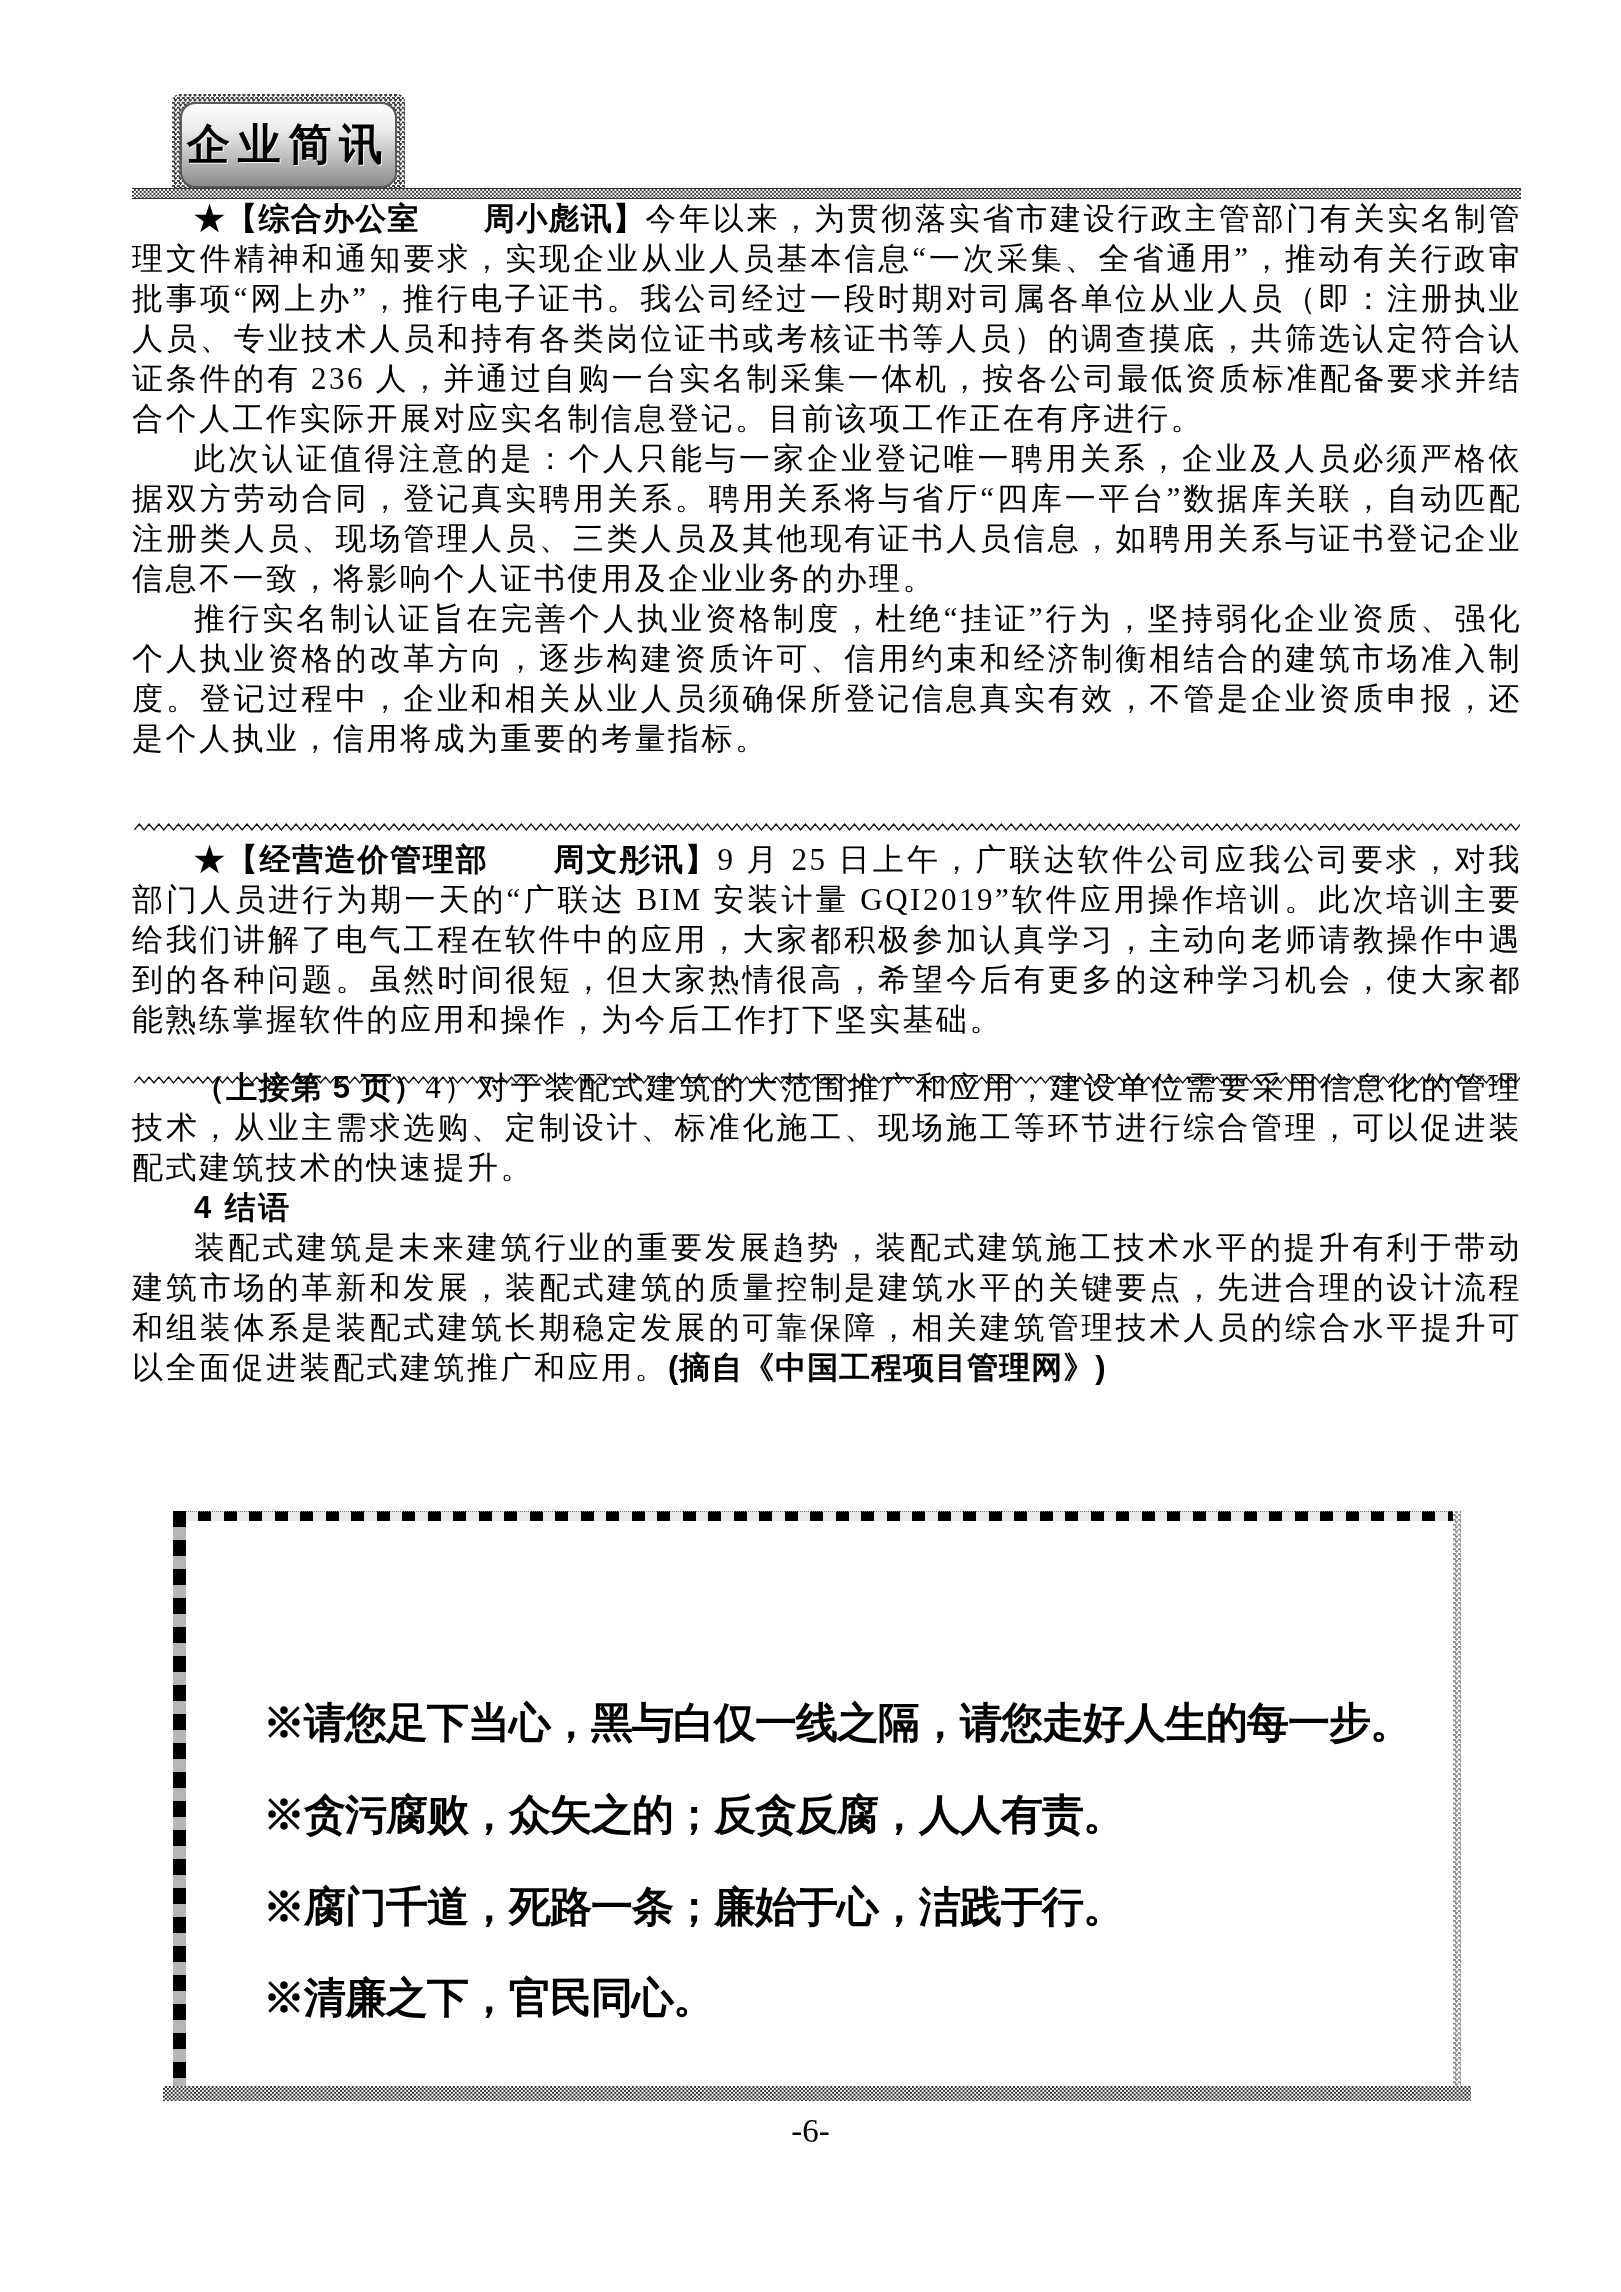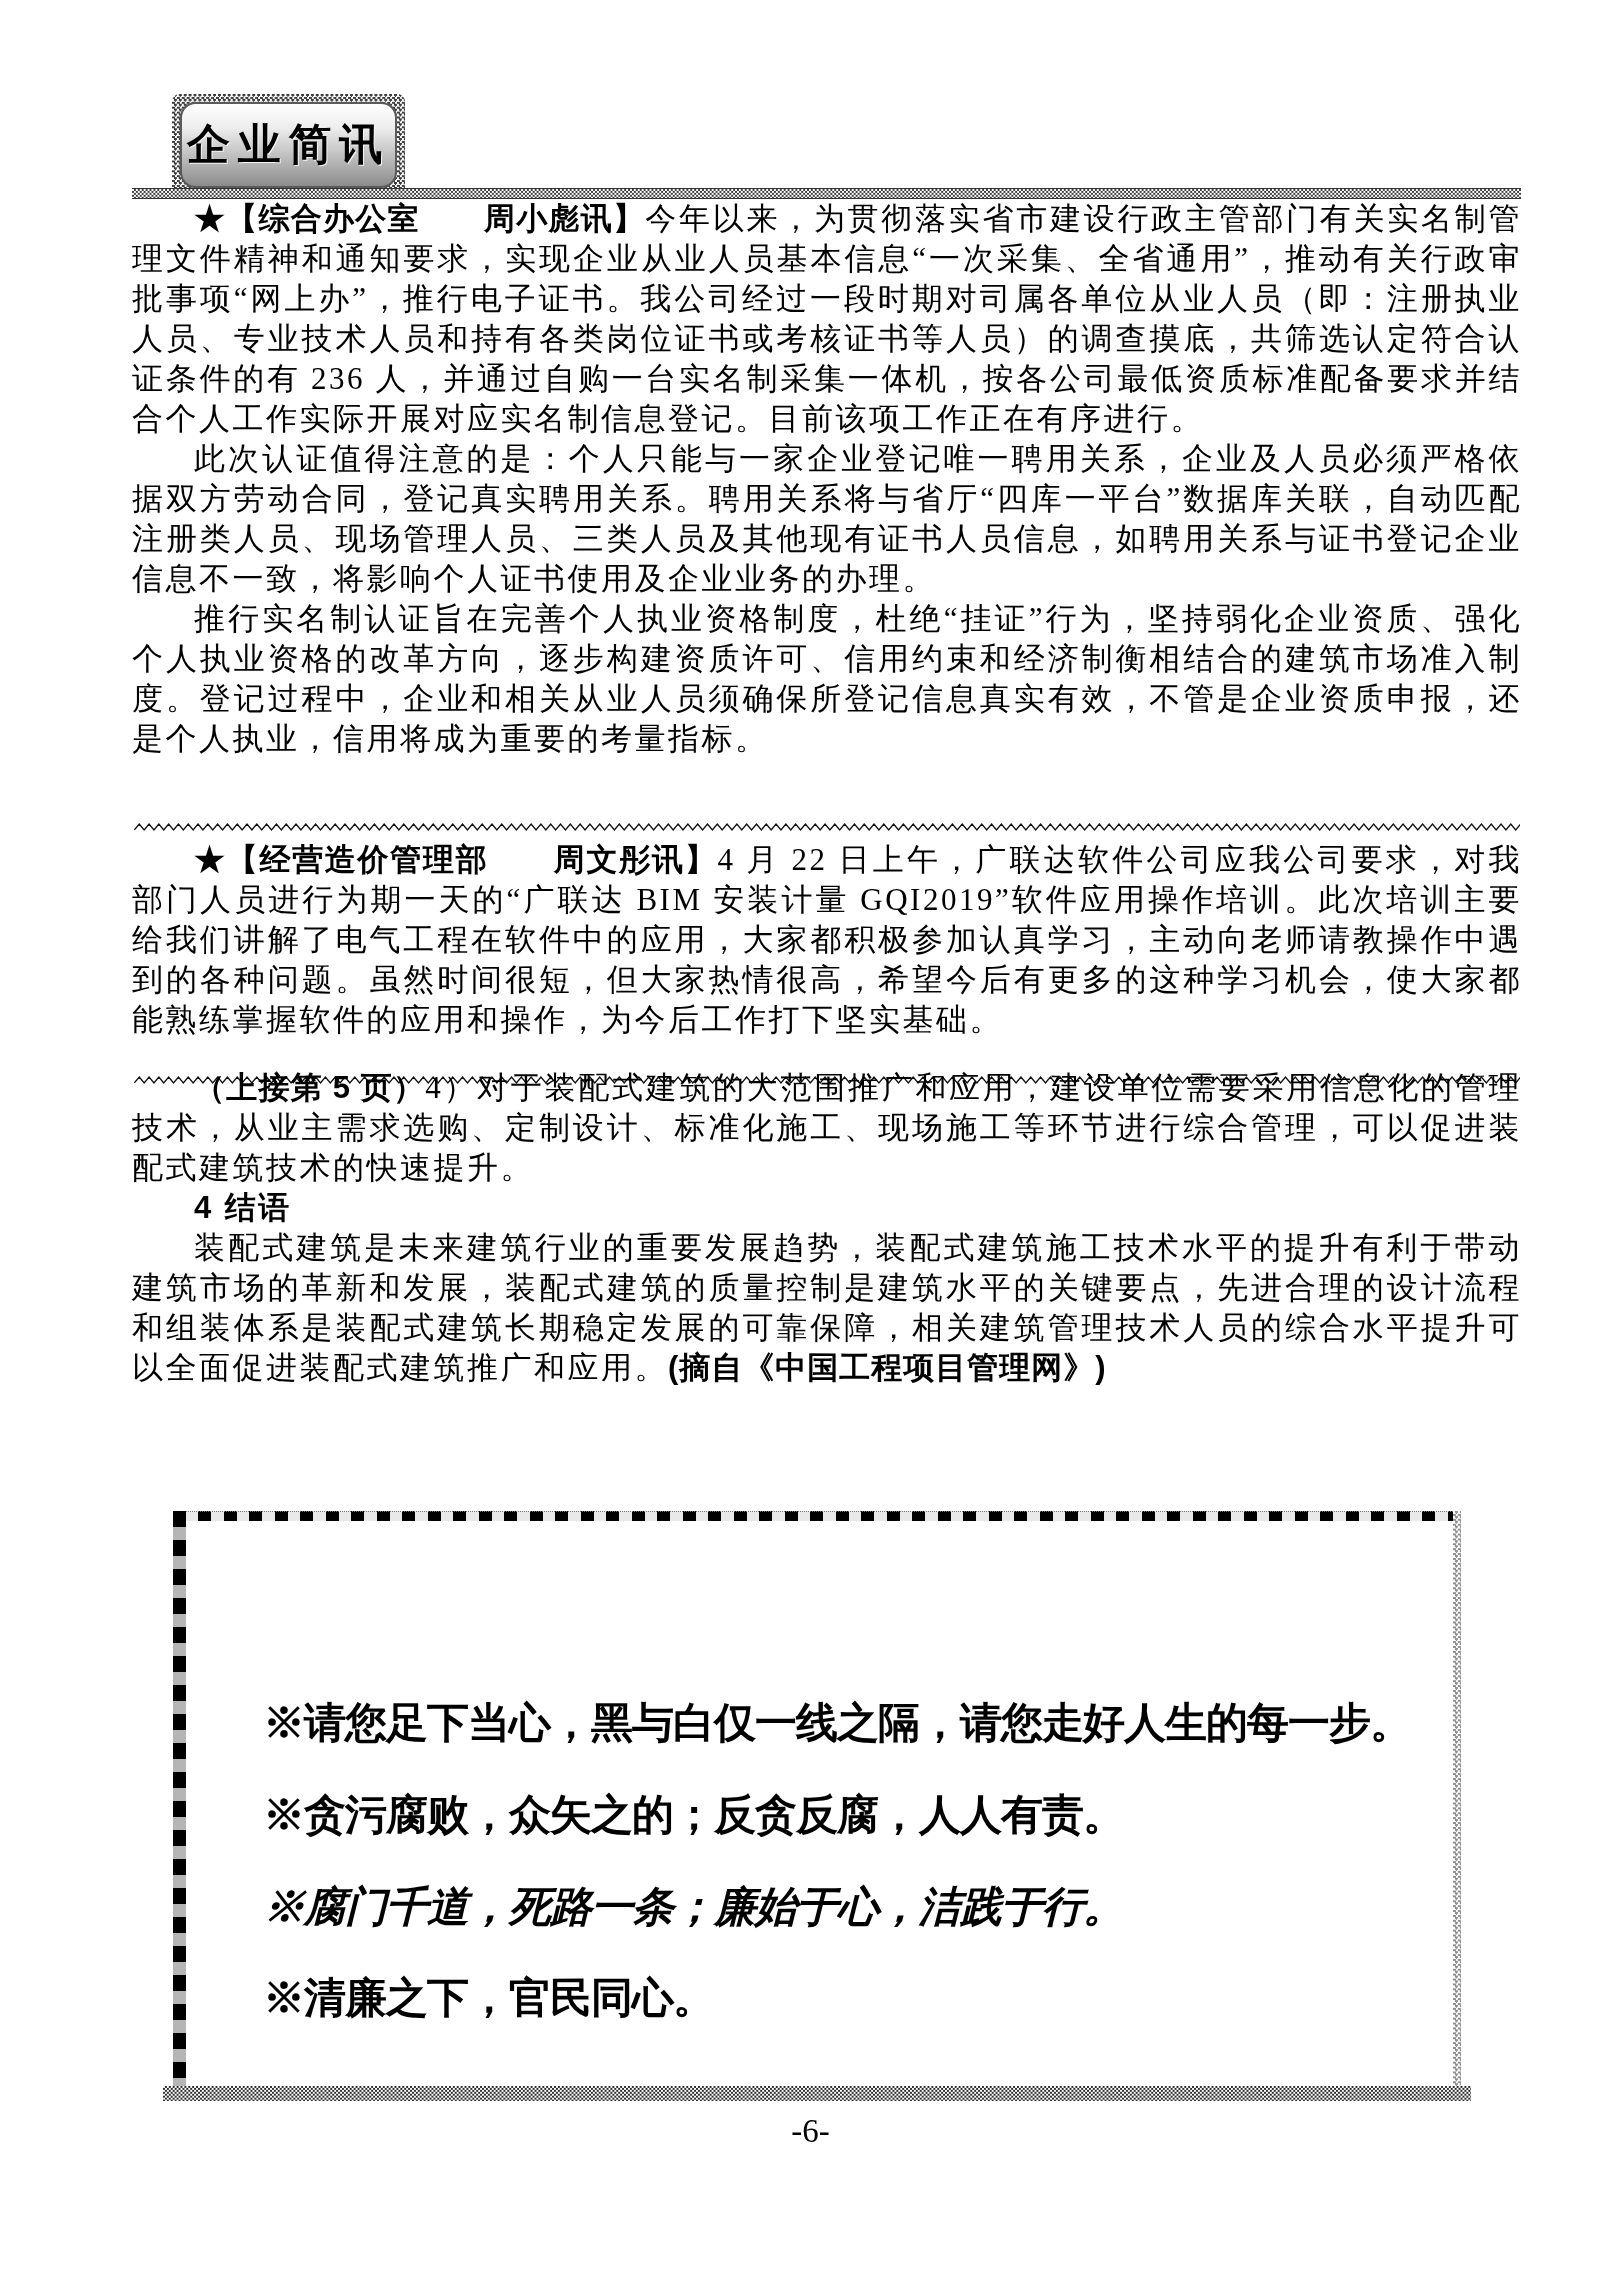--- a/index.html
+++ b/index.html
@@ -67,21 +67,21 @@
     position:absolute; left:0; top:47px; width:100%; text-align:center;
     font-size:61px; font-weight:bold; letter-spacing:13.7px;
     font-family:"Liberation Serif", serif;
     text-shadow:4.9px 4.9px 0 #b3b3b3;
   }
   .qb-quote {
     position:absolute; left:90px; right:49px;
     font-size:42px; font-weight:bold; letter-spacing:-1px;
     font-family:"Liberation Serif", serif; white-space:nowrap;
   }
-  .q0 { top:184px; } .q1 { top:276px; } .q2 { top:368px;font-style:italic; } .q3 { top:459px; }
+  .q0 { top:184px; } .q1 { top:276px; } .q2 { top:368px; } .q3 { top:459px; }
 
   .page-number {
     position:absolute; left:0; top:2113px; width:100%; text-align:center;
     font-size:33px; font-family:"Liberation Serif", serif;
   }
 </style>
 </head>
 <body>
 
 <div class="page">
@@ -97,21 +97,21 @@
     <p>推行实名制认证旨在完善个人执业资格制度，杜绝“挂证”行为，坚持弱化企业资质、强化个人执业资格的改革方向，逐步构建资质许可、信用约束和经济制衡相结合的建筑市场准入制度。登记过程中，企业和相关从业人员须确保所登记信息真实有效，不管是企业资质申报，还是个人执业，信用将成为重要的考量指标。</p>
   </div>
 
   <div class="zigzag-wrap" style="top:818px;">
     <svg width="1386" height="9.8" viewBox="0 0 1414 10">
         <path class="zigzag" fill="none" stroke="#111" stroke-width="1.4" d="M0 8 L5 2 L10 8 L15 2 L20 8 L25 2 L30 8 L35 2 L40 8 L45 2 L50 8 L55 2 L60 8 L65 2 L70 8 L75 2 L80 8 L85 2 L90 8 L95 2 L100 8 L105 2 L110 8 L115 2 L120 8 L125 2 L130 8 L135 2 L140 8 L145 2 L150 8 L155 2 L160 8 L165 2 L170 8 L175 2 L180 8 L185 2 L190 8 L195 2 L200 8 L205 2 L210 8 L215 2 L220 8 L225 2 L230 8 L235 2 L240 8 L245 2 L250 8 L255 2 L260 8 L265 2 L270 8 L275 2 L280 8 L285 2 L290 8 L295 2 L300 8 L305 2 L310 8 L315 2 L320 8 L325 2 L330 8 L335 2 L340 8 L345 2 L350 8 L355 2 L360 8 L365 2 L370 8 L375 2 L380 8 L385 2 L390 8 L395 2 L400 8 L405 2 L410 8 L415 2 L420 8 L425 2 L430 8 L435 2 L440 8 L445 2 L450 8 L455 2 L460 8 L465 2 L470 8 L475 2 L480 8 L485 2 L490 8 L495 2 L500 8 L505 2 L510 8 L515 2 L520 8 L525 2 L530 8 L535 2 L540 8 L545 2 L550 8 L555 2 L560 8 L565 2 L570 8 L575 2 L580 8 L585 2 L590 8 L595 2 L600 8 L605 2 L610 8 L615 2 L620 8 L625 2 L630 8 L635 2 L640 8 L645 2 L650 8 L655 2 L660 8 L665 2 L670 8 L675 2 L680 8 L685 2 L690 8 L695 2 L700 8 L705 2 L710 8 L715 2 L720 8 L725 2 L730 8 L735 2 L740 8 L745 2 L750 8 L755 2 L760 8 L765 2 L770 8 L775 2 L780 8 L785 2 L790 8 L795 2 L800 8 L805 2 L810 8 L815 2 L820 8 L825 2 L830 8 L835 2 L840 8 L845 2 L850 8 L855 2 L860 8 L865 2 L870 8 L875 2 L880 8 L885 2 L890 8 L895 2 L900 8 L905 2 L910 8 L915 2 L920 8 L925 2 L930 8 L935 2 L940 8 L945 2 L950 8 L955 2 L960 8 L965 2 L970 8 L975 2 L980 8 L985 2 L990 8 L995 2 L1000 8 L1005 2 L1010 8 L1015 2 L1020 8 L1025 2 L1030 8 L1035 2 L1040 8 L1045 2 L1050 8 L1055 2 L1060 8 L1065 2 L1070 8 L1075 2 L1080 8 L1085 2 L1090 8 L1095 2 L1100 8 L1105 2 L1110 8 L1115 2 L1120 8 L1125 2 L1130 8 L1135 2 L1140 8 L1145 2 L1150 8 L1155 2 L1160 8 L1165 2 L1170 8 L1175 2 L1180 8 L1185 2 L1190 8 L1195 2 L1200 8 L1205 2 L1210 8 L1215 2 L1220 8 L1225 2 L1230 8 L1235 2 L1240 8 L1245 2 L1250 8 L1255 2 L1260 8 L1265 2 L1270 8 L1275 2 L1280 8 L1285 2 L1290 8 L1295 2 L1300 8 L1305 2 L1310 8 L1315 2 L1320 8 L1325 2 L1330 8 L1335 2 L1340 8 L1345 2 L1350 8 L1355 2 L1360 8 L1365 2 L1370 8 L1375 2 L1380 8 L1385 2 L1390 8 L1395 2 L1400 8 L1405 2 L1410 8 L1415 2 L1420 8"></path>
       </svg>
   </div>
 
   <div class="textblock" style="top:840px;">
-    <p><span class="h-bold">★【经营造价管理部　　周文彤讯】</span><span>4 月 22 日上午，广联达软件公司应我公司要求，对我部门人员进行为期一天的“广联达 BIM 安装计量 GQI2019”软件应用操作培训。此次培训主要给我们讲解了电气工程在软件中的应用，大家都积极参加认真学习，主动向老师请教操作中遇到的各种问题。虽然时间很短，但大家热情很高，希望今后有更多的这种学习机会，使大家都能熟练掌握软件的应用和操作，为今后工作打下坚实基础。</span></p>
+    <p><span class="h-bold">★【经营造价管理部　　周文彤讯】</span><span>9 月 25 日上午，广联达软件公司应我公司要求，对我部门人员进行为期一天的“广联达 BIM 安装计量 GQI2019”软件应用操作培训。此次培训主要给我们讲解了电气工程在软件中的应用，大家都积极参加认真学习，主动向老师请教操作中遇到的各种问题。虽然时间很短，但大家热情很高，希望今后有更多的这种学习机会，使大家都能熟练掌握软件的应用和操作，为今后工作打下坚实基础。</span></p>
   </div>
 
   <div class="zigzag-wrap" style="top:1071px;">
     <svg width="1386" height="9.8" viewBox="0 0 1414 10">
         <path class="zigzag" fill="none" stroke="#111" stroke-width="1.4" d="M0 8 L5 2 L10 8 L15 2 L20 8 L25 2 L30 8 L35 2 L40 8 L45 2 L50 8 L55 2 L60 8 L65 2 L70 8 L75 2 L80 8 L85 2 L90 8 L95 2 L100 8 L105 2 L110 8 L115 2 L120 8 L125 2 L130 8 L135 2 L140 8 L145 2 L150 8 L155 2 L160 8 L165 2 L170 8 L175 2 L180 8 L185 2 L190 8 L195 2 L200 8 L205 2 L210 8 L215 2 L220 8 L225 2 L230 8 L235 2 L240 8 L245 2 L250 8 L255 2 L260 8 L265 2 L270 8 L275 2 L280 8 L285 2 L290 8 L295 2 L300 8 L305 2 L310 8 L315 2 L320 8 L325 2 L330 8 L335 2 L340 8 L345 2 L350 8 L355 2 L360 8 L365 2 L370 8 L375 2 L380 8 L385 2 L390 8 L395 2 L400 8 L405 2 L410 8 L415 2 L420 8 L425 2 L430 8 L435 2 L440 8 L445 2 L450 8 L455 2 L460 8 L465 2 L470 8 L475 2 L480 8 L485 2 L490 8 L495 2 L500 8 L505 2 L510 8 L515 2 L520 8 L525 2 L530 8 L535 2 L540 8 L545 2 L550 8 L555 2 L560 8 L565 2 L570 8 L575 2 L580 8 L585 2 L590 8 L595 2 L600 8 L605 2 L610 8 L615 2 L620 8 L625 2 L630 8 L635 2 L640 8 L645 2 L650 8 L655 2 L660 8 L665 2 L670 8 L675 2 L680 8 L685 2 L690 8 L695 2 L700 8 L705 2 L710 8 L715 2 L720 8 L725 2 L730 8 L735 2 L740 8 L745 2 L750 8 L755 2 L760 8 L765 2 L770 8 L775 2 L780 8 L785 2 L790 8 L795 2 L800 8 L805 2 L810 8 L815 2 L820 8 L825 2 L830 8 L835 2 L840 8 L845 2 L850 8 L855 2 L860 8 L865 2 L870 8 L875 2 L880 8 L885 2 L890 8 L895 2 L900 8 L905 2 L910 8 L915 2 L920 8 L925 2 L930 8 L935 2 L940 8 L945 2 L950 8 L955 2 L960 8 L965 2 L970 8 L975 2 L980 8 L985 2 L990 8 L995 2 L1000 8 L1005 2 L1010 8 L1015 2 L1020 8 L1025 2 L1030 8 L1035 2 L1040 8 L1045 2 L1050 8 L1055 2 L1060 8 L1065 2 L1070 8 L1075 2 L1080 8 L1085 2 L1090 8 L1095 2 L1100 8 L1105 2 L1110 8 L1115 2 L1120 8 L1125 2 L1130 8 L1135 2 L1140 8 L1145 2 L1150 8 L1155 2 L1160 8 L1165 2 L1170 8 L1175 2 L1180 8 L1185 2 L1190 8 L1195 2 L1200 8 L1205 2 L1210 8 L1215 2 L1220 8 L1225 2 L1230 8 L1235 2 L1240 8 L1245 2 L1250 8 L1255 2 L1260 8 L1265 2 L1270 8 L1275 2 L1280 8 L1285 2 L1290 8 L1295 2 L1300 8 L1305 2 L1310 8 L1315 2 L1320 8 L1325 2 L1330 8 L1335 2 L1340 8 L1345 2 L1350 8 L1355 2 L1360 8 L1365 2 L1370 8 L1375 2 L1380 8 L1385 2 L1390 8 L1395 2 L1400 8 L1405 2 L1410 8 L1415 2 L1420 8"></path>
       </svg>
   </div>
 
   <div class="textblock" style="top:1068px;">
     <p><span class="h-bold">（上接第 5 页）</span><span>4）对于装配式建筑的大范围推广和应用，建设单位需要采用信息化的管理技术，从业主需求选购、定制设计、标准化施工、现场施工等环节进行综合管理，可以促进装配式建筑技术的快速提升。</span></p>

